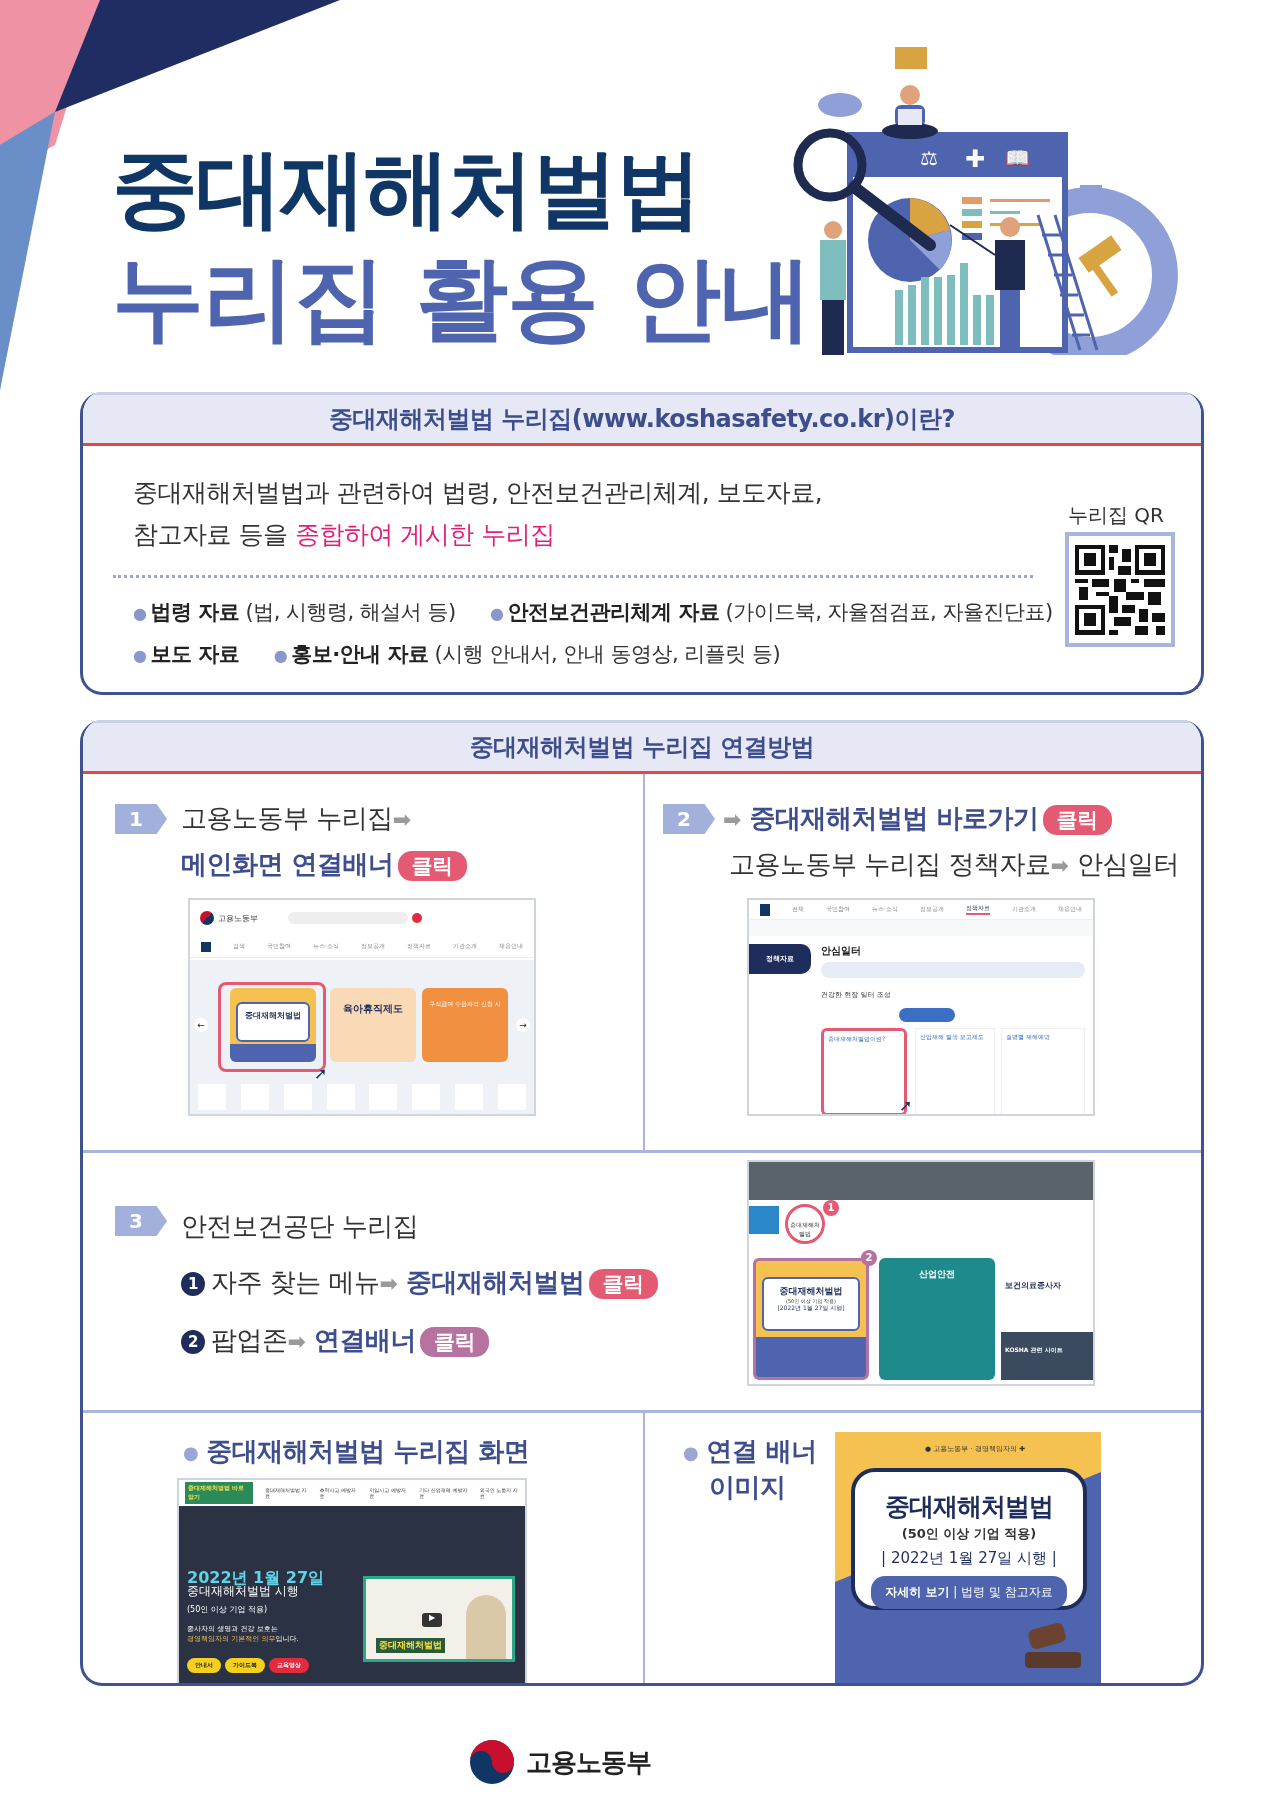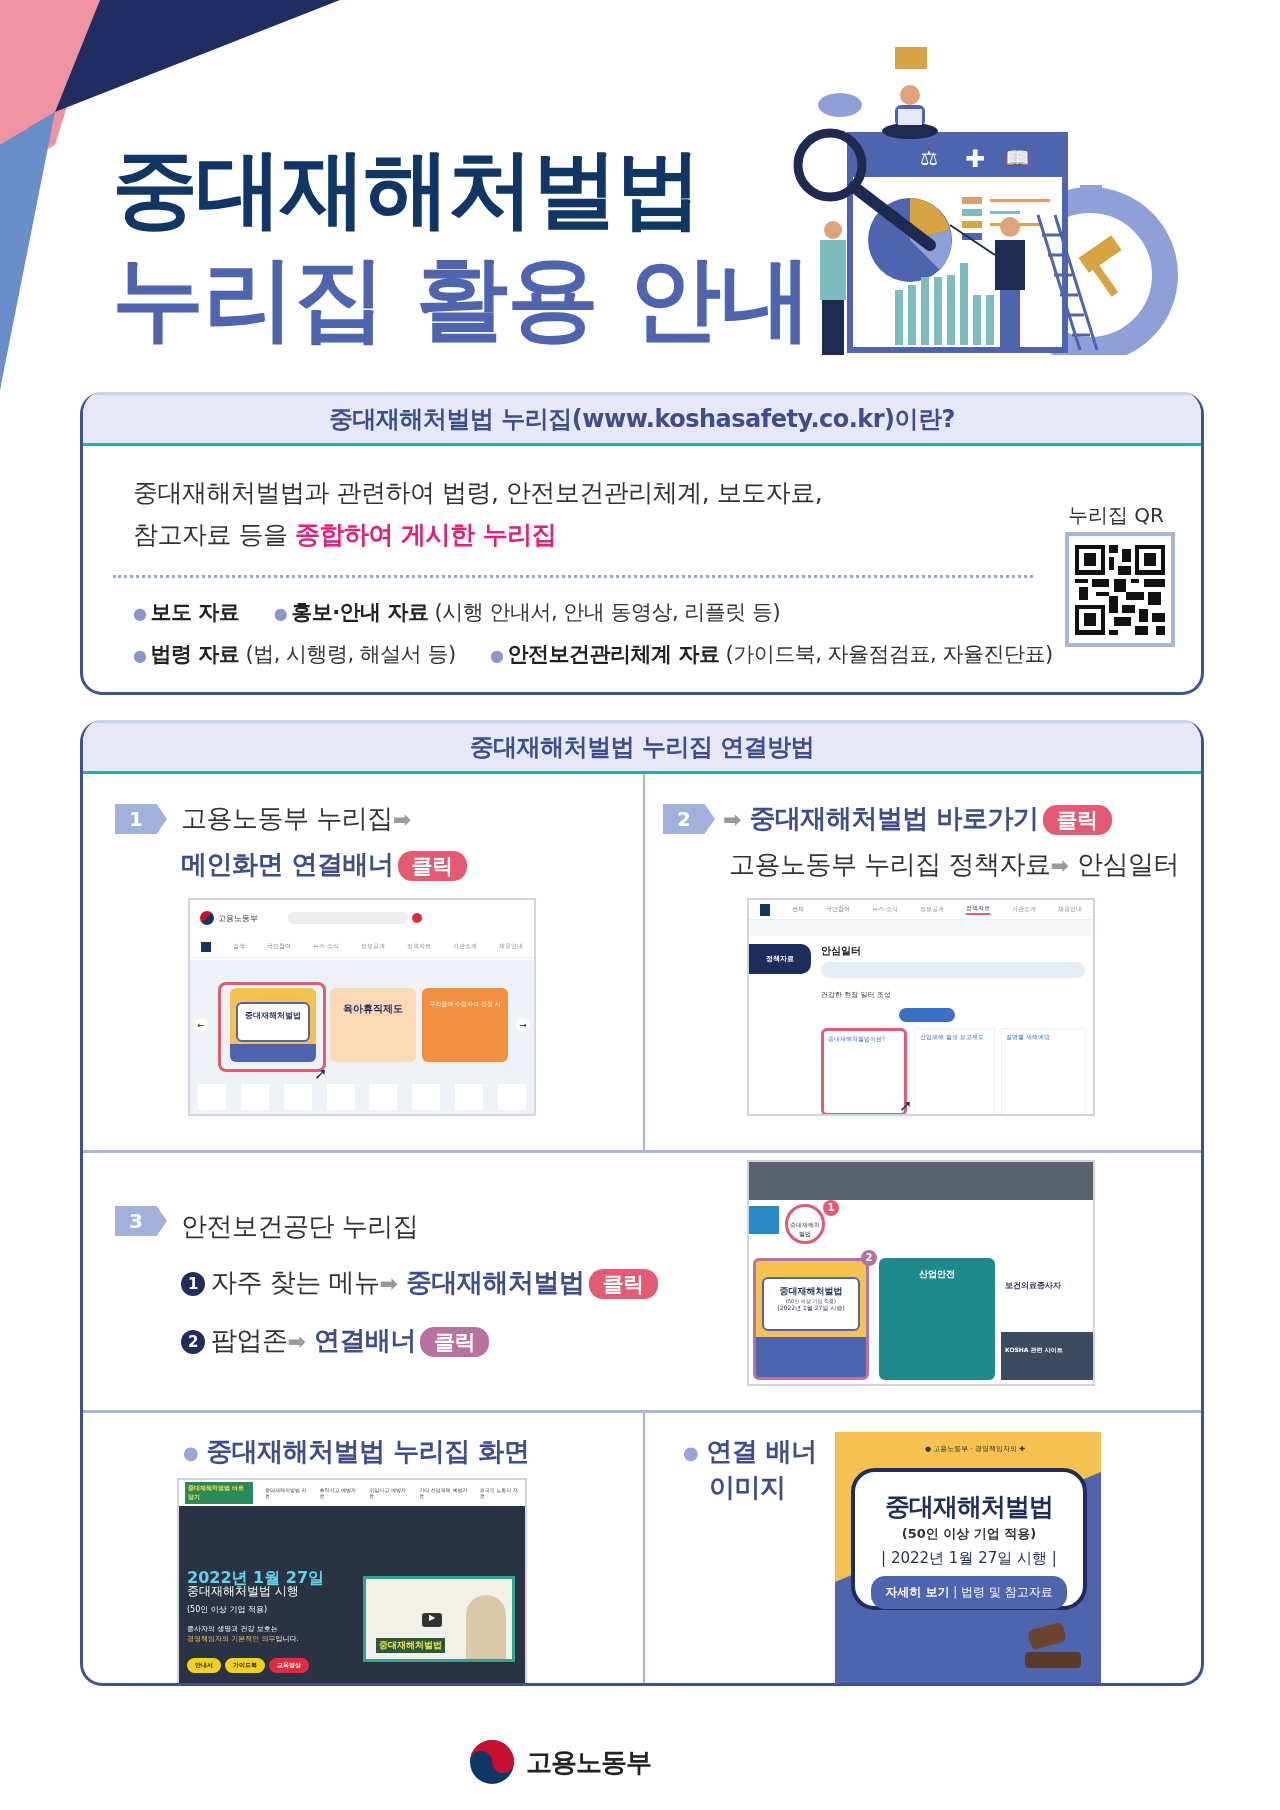--- a/index.html
+++ b/index.html
@@ -11,25 +11,25 @@
   
   .title { position: absolute; left: 112px; top: 140px; }
   .title-line1 { font-size: 86px; font-weight: bold; color: #0f3665; letter-spacing: -2px; line-height: 96px; }
   .title-line2 { font-size: 92px; font-weight: bold; color: #4e64ae; letter-spacing: -1px; line-height: 110px; margin-top: 8px; }
 
   .hero-illus { position: absolute; left: 790px; top: 45px; width: 390px; height: 310px; }
 
   
   .box { position: absolute; left: 80px; width: 1124px; border: 3px solid #3e5291; border-top: none; border-radius: 22px; background: #fff; overflow: hidden; }
   .box::before { content: ""; position: absolute; left: 0; right: 0; top: 0; height: 3px; background: #c9d0e8; }
-  .box-header { height: 54px; background: #e6e9f5; border-bottom: 3px solid #14b8a6; border-top: 3px solid #c7cfe8; display: flex; align-items: center; justify-content: center; font-size: 24px; font-weight: bold; color: #3e4e8c; letter-spacing: -0.5px; }
+  .box-header { height: 54px; background: #e6e9f5; border-bottom: 3px solid #ef4444; border-top: 3px solid #c7cfe8; display: flex; align-items: center; justify-content: center; font-size: 24px; font-weight: bold; color: #3e4e8c; letter-spacing: -0.5px; }
 
   .box1 { top: 392px; height: 303px; }
   .intro-text { position: absolute; left: 50px; top: 80px; font-size: 25px; color: #333; line-height: 42px; letter-spacing: -0.5px; }
-  .intro-text .hl { color: #e0207a; font-weight: bold; }
+  .intro-text .hl { color: #e0207a; font-weight: normal; }
   .dotline { position: absolute; left: 30px; top: 183px; width: 920px; border-top: 3px dotted #9aa6d4; }
   .cats { position: absolute; left: 50px; top: 200px; font-size: 21px; color: #333; line-height: 40px; letter-spacing: -0.5px; }
   .cats .bullet { color: #8a97cc; font-size: 16px; margin-right: 4px; }
   .cats b { color: #222; font-weight: bold; }
   .cats .gap { display: inline-block; width: 22px; }
   .qr-label { position: absolute; left: 985px; top: 110px; font-size: 20px; color: #333; }
   .qr { position: absolute; left: 982px; top: 140px; width: 110px; height: 115px; border: 4px solid #a9b5dc; background: #fff; padding: 6px; }
 
   .box2 { top: 720px; height: 966px; }
   .grid { position: absolute; left: 0; top: 54px; right: 0; bottom: 0; }
@@ -151,28 +151,28 @@
 
 <div class="box box1">
   <div class="box-header">중대재해처벌법 누리집(www.koshasafety.co.kr)이란?</div>
   <div class="intro-text">
     <div>중대재해처벌법과 관련하여 법령, 안전보건관리체계, 보도자료,</div>
     <div><span>참고자료 등을 </span><span class="hl">종합하여 게시한 누리집</span></div>
   </div>
   <div class="dotline"></div>
   <div class="cats">
     <div>
+      <span class="bullet">●</span><b>법령 자료</b> <span>(법, 시행령, 해설서 등)</span>
+      <span class="gap"></span>
+      <span class="bullet">●</span><b>안전보건관리체계 자료</b> <span>(가이드북, 자율점검표, 자율진단표)</span>
+    </div>
+    <div>
       <span class="bullet">●</span><b>보도 자료</b>
       <span class="gap"></span>
       <span class="bullet">●</span><b>홍보·안내 자료</b> <span>(시행 안내서, 안내 동영상, 리플릿 등)</span>
-    </div>
-    <div>
-      <span class="bullet">●</span><b>법령 자료</b> <span>(법, 시행령, 해설서 등)</span>
-      <span class="gap"></span>
-      <span class="bullet">●</span><b>안전보건관리체계 자료</b> <span>(가이드북, 자율점검표, 자율진단표)</span>
     </div>
   </div>
   <div class="qr-label">누리집 QR</div>
   <div class="qr">
     <svg viewBox="0 0 21 21" width="90" height="95" shape-rendering="crispEdges">
       <g fill="#111">
         <rect x="0" y="0" width="7" height="7"></rect>
           <rect x="14" y="0" width="7" height="7"></rect>
           <rect x="0" y="14" width="7" height="7"></rect>
       </g>

